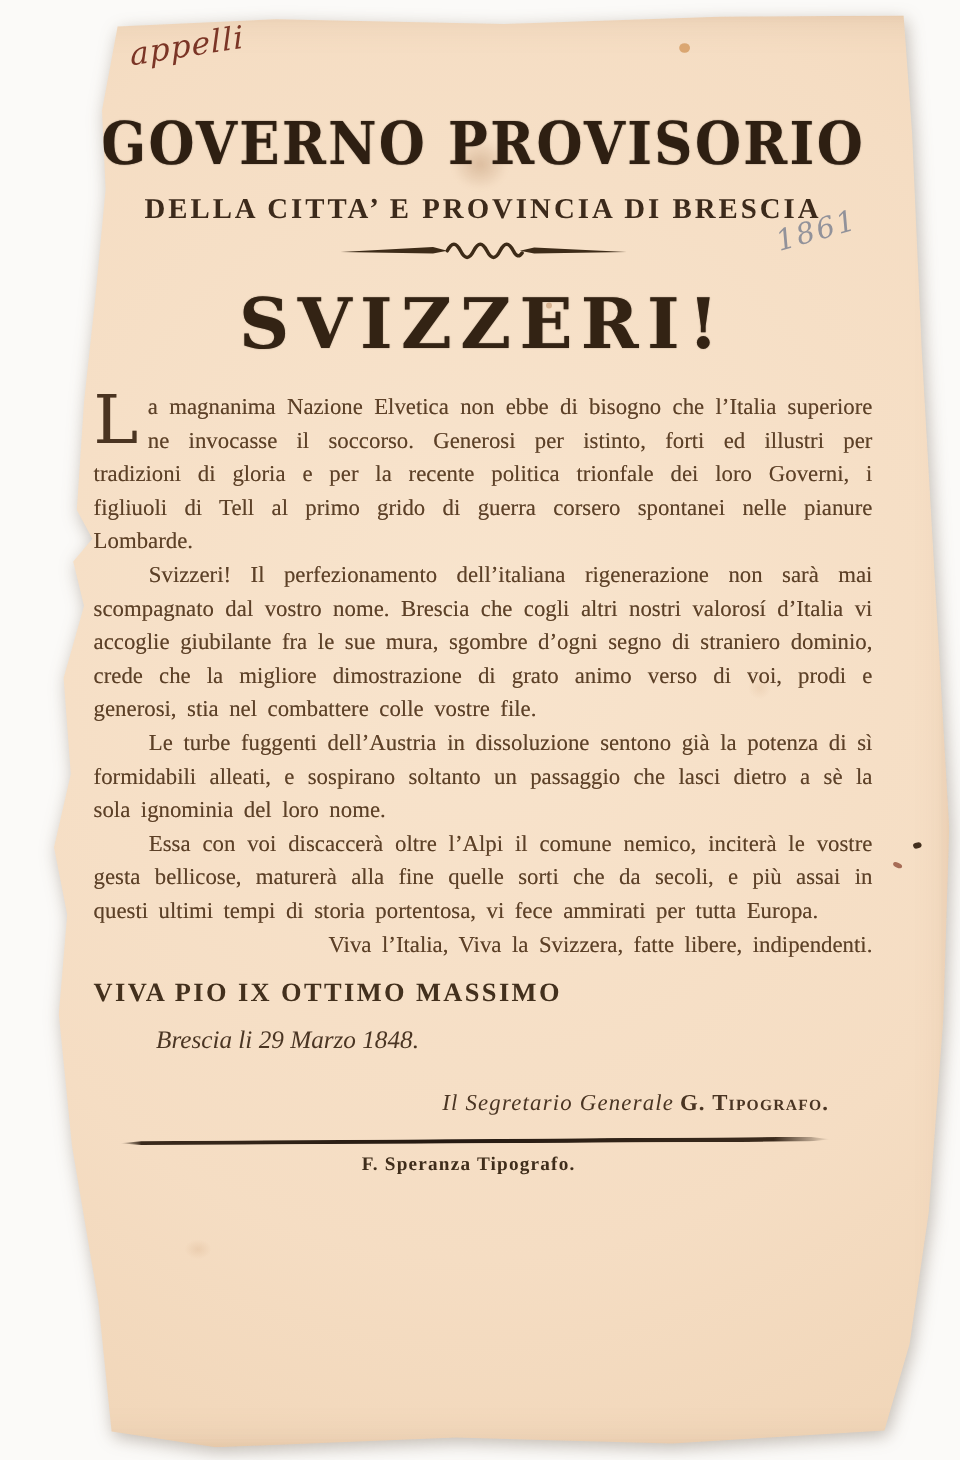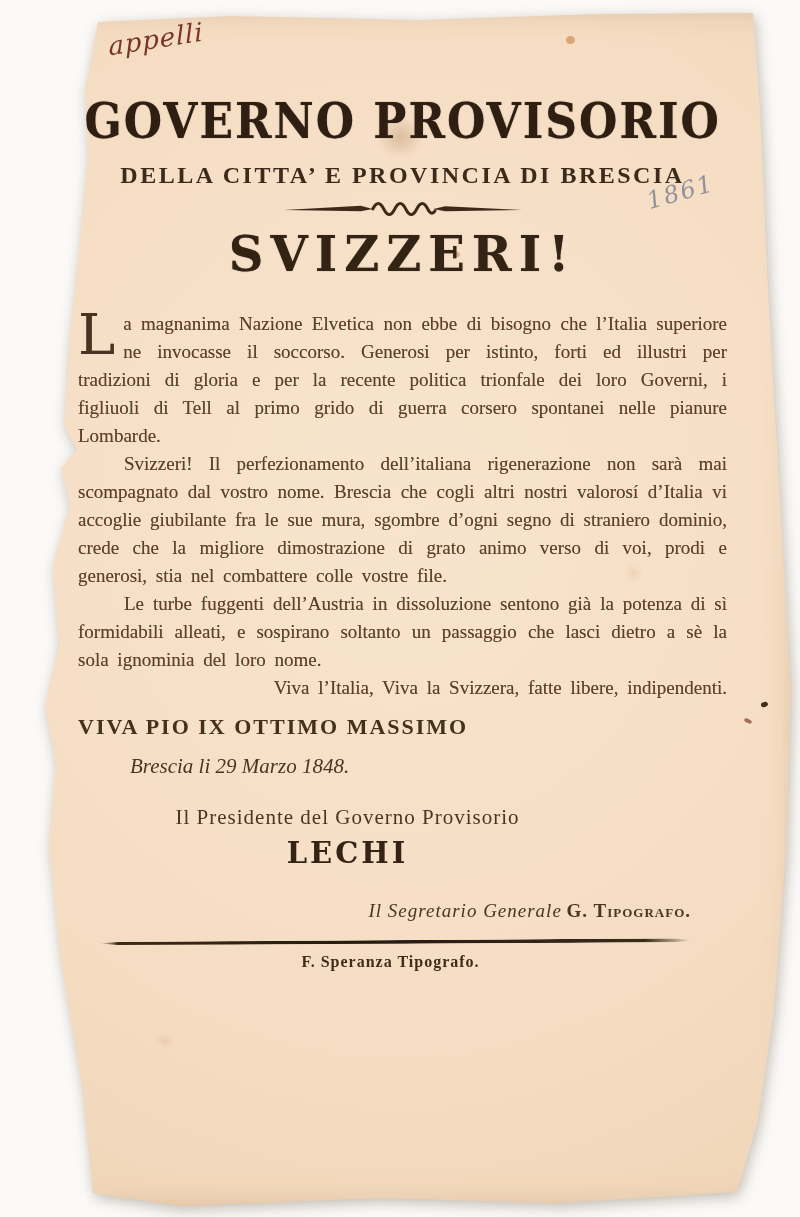--- a/index.html
+++ b/index.html
@@ -72,23 +72,23 @@
   }
   .masthead-subtitle{
     margin-top:18px;text-align:center;
     font-family:"Liberation Serif", serif;font-weight:bold;
     font-size:24px;letter-spacing:2.5px;line-height:26px;
     color:#3c2a1b;white-space:nowrap;
   }
   .divider{display:block;margin:10px auto 0 auto;width:252px;height:22px;}
 
   .proclamation-heading{
-    margin-top:4px;text-align:center;
+    margin-top:20px;text-align:center;
     font-family:"DejaVu Serif", serif;font-weight:bold;
-    font-size:48px;letter-spacing:7px;line-height:60px;
+    font-size:58px;letter-spacing:7px;line-height:60px;
     color:#33231 4;color:#332314;
     text-shadow:0 0 1px rgba(51,35,20,.55);
     white-space:nowrap;
   }
 
   .body-text{margin-top:26px;font-size:19px;line-height:28px;color:#5c4027;}
   .body-text p{
     margin:0;text-align:justify;word-spacing:4px;
     text-shadow:0 0 .5px rgba(92,64,39,.5);
   }
@@ -161,31 +161,28 @@
         <path d="M97,12 q6,-12 12,0 q6,12 12,0 q6,-12 12,0 q6,12 12,0 q6,-12 12,0 q4,8 8,2" stroke="#3d2b18" stroke-width="3.2" fill="none" stroke-linecap="round"></path>
         <polygon points="163,12 176,9 260,13 176,14.5" fill="#3d2b18"></polygon>
       </svg>
 
       <div class="proclamation-heading">SVIZZERI!</div>
 
       <div class="body-text">
         <p><span class="dropcap">L</span><span>a magnanima Nazione Elvetica non ebbe di bisogno che l’Italia superiore ne invocasse il soccorso. Generosi per istinto, forti ed illustri per tradizioni di gloria e per la recente politica trionfale dei loro Governi, i figliuoli di Tell al primo grido di guerra corsero spontanei nelle pianure Lombarde.</span></p>
         <p class="indent">Svizzeri! Il perfezionamento dell’italiana rigenerazione non sarà mai scompagnato dal vostro nome. Brescia che cogli altri nostri valorosí d’Italia vi accoglie giubilante fra le sue mura, sgombre d’ogni segno di straniero dominio, crede che la migliore dimostrazione di grato animo verso di voi, prodi e generosi, stia nel combattere colle vostre file.</p>
         <p class="indent">Le turbe fuggenti dell’Austria in dissoluzione sentono già la potenza di sì formidabili alleati, e sospirano soltanto un passaggio che lasci dietro a sè la sola ignominia del loro nome.</p>
+        <p class="indent">Essa con voi discaccerà oltre l’Alpi il comune nemico, inciterà le vostre gesta bellicose, maturerà alla fine quelle sorti che da secoli, e più assai in questi ultimi tempi di storia portentosa, vi fece ammirati per tutta Europa.</p>
         <p class="indent no-justify">Viva l’Italia, Viva la Svizzera, fatte libere, indipendenti.</p>
       </div>
 
       <div class="acclamation">VIVA PIO IX OTTIMO MASSIMO</div>
 
       <div class="dateline">Brescia li 29 Marzo 1848.</div>
 
-      <div class="signature-block">
-        <div class="president-title">Il Presidente del Governo Provisorio</div>
-        <div class="president-name">LECHI</div>
-      </div>
 
       <div class="secretary-line">
         <span class="secretary-label">Il Segretario Generale</span>
         <span class="secretary-name">G. Tipografo.</span>
       </div>
 
       <div class="footer-rule"></div>
 
       <div class="imprint">F. Speranza Tipografo.</div>
 

